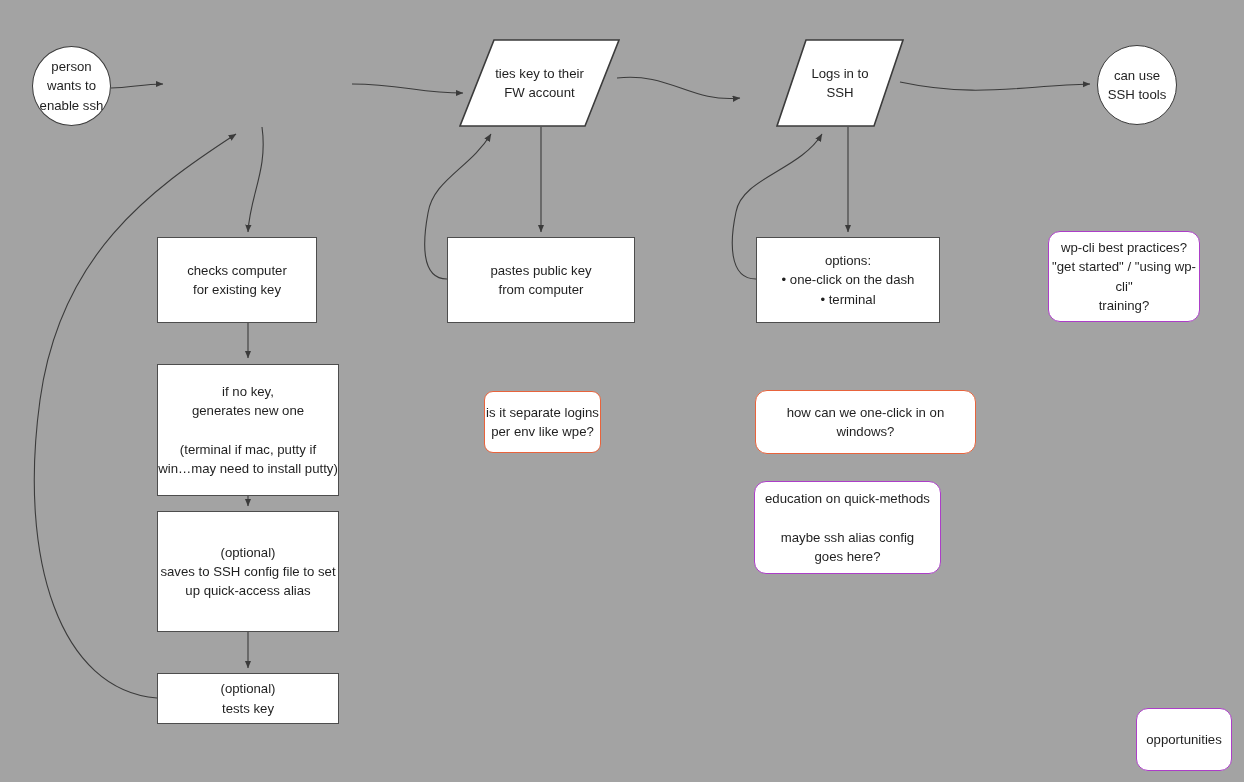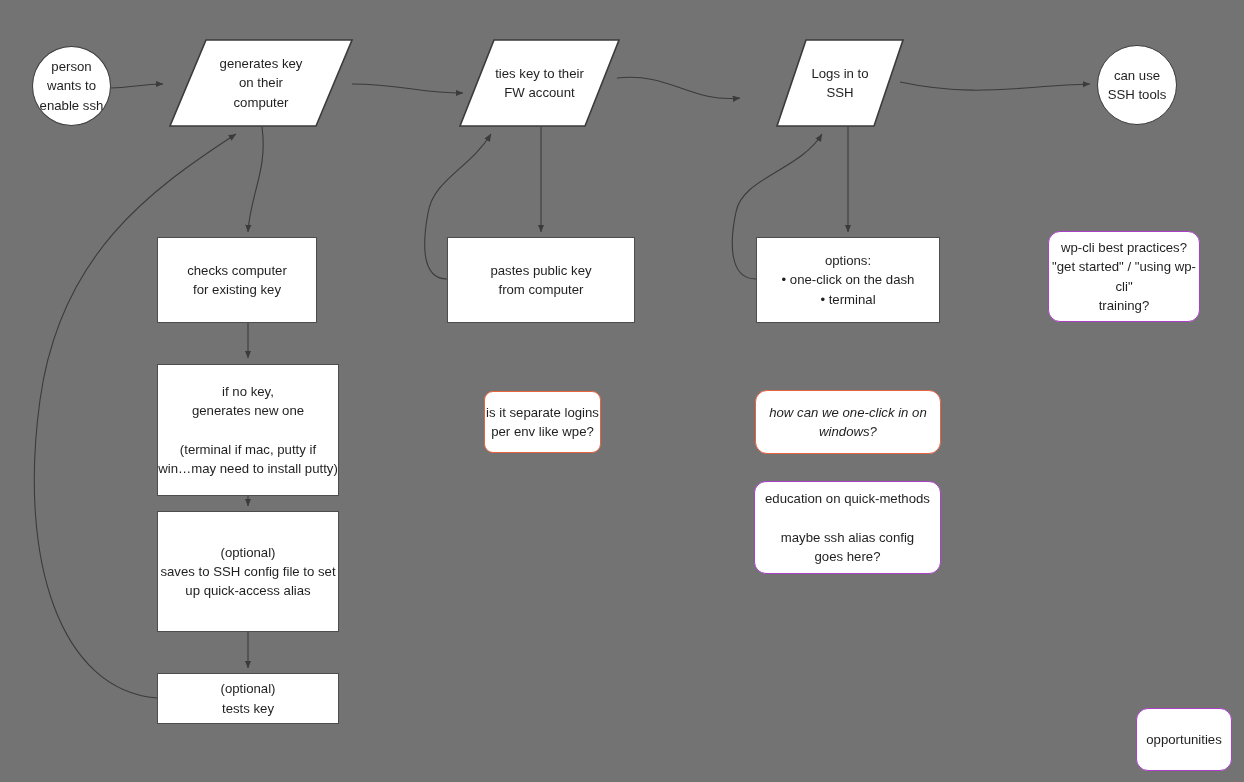--- a/index.html
+++ b/index.html
@@ -7,21 +7,21 @@
     padding: 0;
     background: #ffffff;
   }
   body {
     font-family: "Liberation Sans", sans-serif;
   }
   #canvas {
     position: relative;
     width: 1244px;
     height: 782px;
-    background: #737373;
+    background: #a3a3a3;
     overflow: hidden;
   }
   #edges {
     position: absolute;
     left: 0;
     top: 0;
     width: 1244px;
     height: 782px;
     pointer-events: none;
   }
@@ -105,28 +105,20 @@
 
     <path d="M756,279 C728,279 730,240 736,212 C742,178 800,170 822,134" fill="none" stroke="#3b3b3b" stroke-width="1.1" marker-end="url(#arrow)"></path>
   </svg>
 
   <div class="node circle" style="left:32px; top:46px; width:79px; height:80px;">
     <span>person
 wants to
 enable ssh</span>
   </div>
 
-  <div class="node para" style="left:168px; top:38px; width:186px; height:90px;">
-    <svg class="para-shape" viewBox="0 0 186 90" preserveAspectRatio="none">
-      <polygon points="38,2 184,2 148,88 2,88" fill="#ffffff" stroke="#3b3b3b" stroke-width="1.6"></polygon>
-    </svg>
-    <span class="para-label">generates key
-on their
-computer</span>
-  </div>
 
   <div class="node para" style="left:458px; top:38px; width:163px; height:90px;">
     <svg class="para-shape" viewBox="0 0 163 90" preserveAspectRatio="none">
       <polygon points="36,2 161,2 127,88 2,88" fill="#ffffff" stroke="#3b3b3b" stroke-width="1.6"></polygon>
     </svg>
     <span class="para-label">ties key to their
 FW account</span>
   </div>
 
   <div class="node para" style="left:775px; top:38px; width:130px; height:90px;">
@@ -181,21 +173,21 @@
     <span>wp-cli best practices?
 "get started" / "using wp-cli"
 training?</span>
   </div>
 
   <div class="node note" style="left:484px; top:391px; width:117px; height:62px; border-color:#E8633C;border-radius:9px;">
     <span>is it separate logins
 per env like wpe?</span>
   </div>
 
-  <div class="node note" style="left:755px; top:390px; width:186px; height:64px; border-color:#E8633C;font-style:italic;">
+  <div class="node note" style="left:755px; top:390px; width:221px; height:64px; border-color:#E8633C;">
     <span>how can we one-click in on
 windows?</span>
   </div>
 
   <div class="node note" style="left:754px; top:481px; width:187px; height:93px; border-color:#AC3EC8;">
     <span>education on quick-methods
 
 maybe ssh alias config
 goes here?</span>
   </div>

